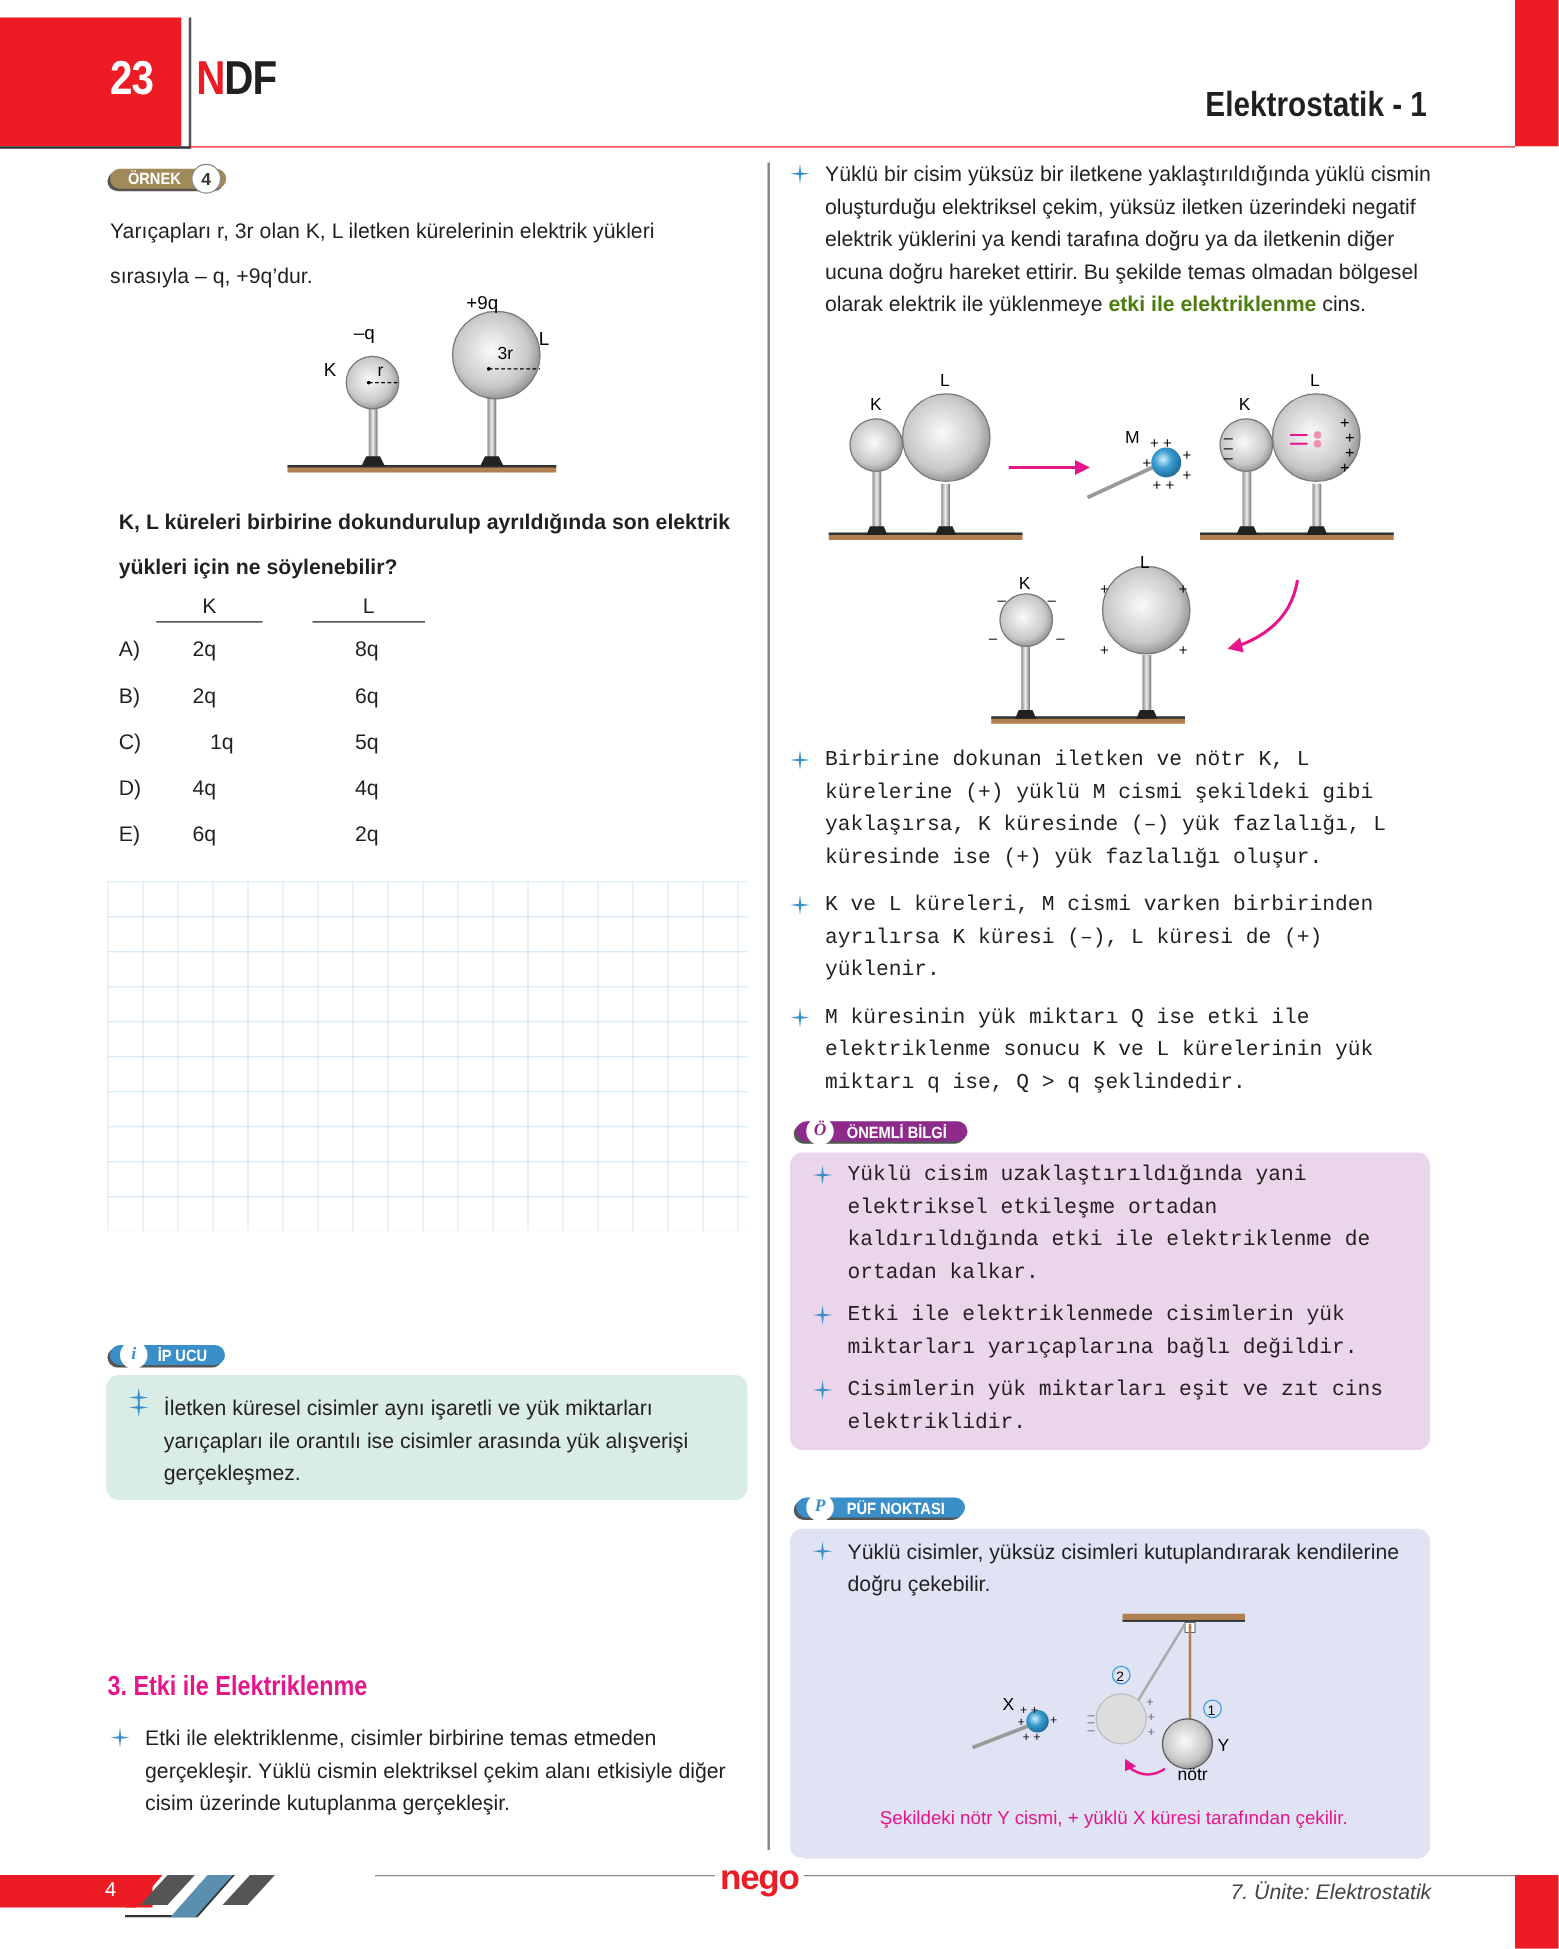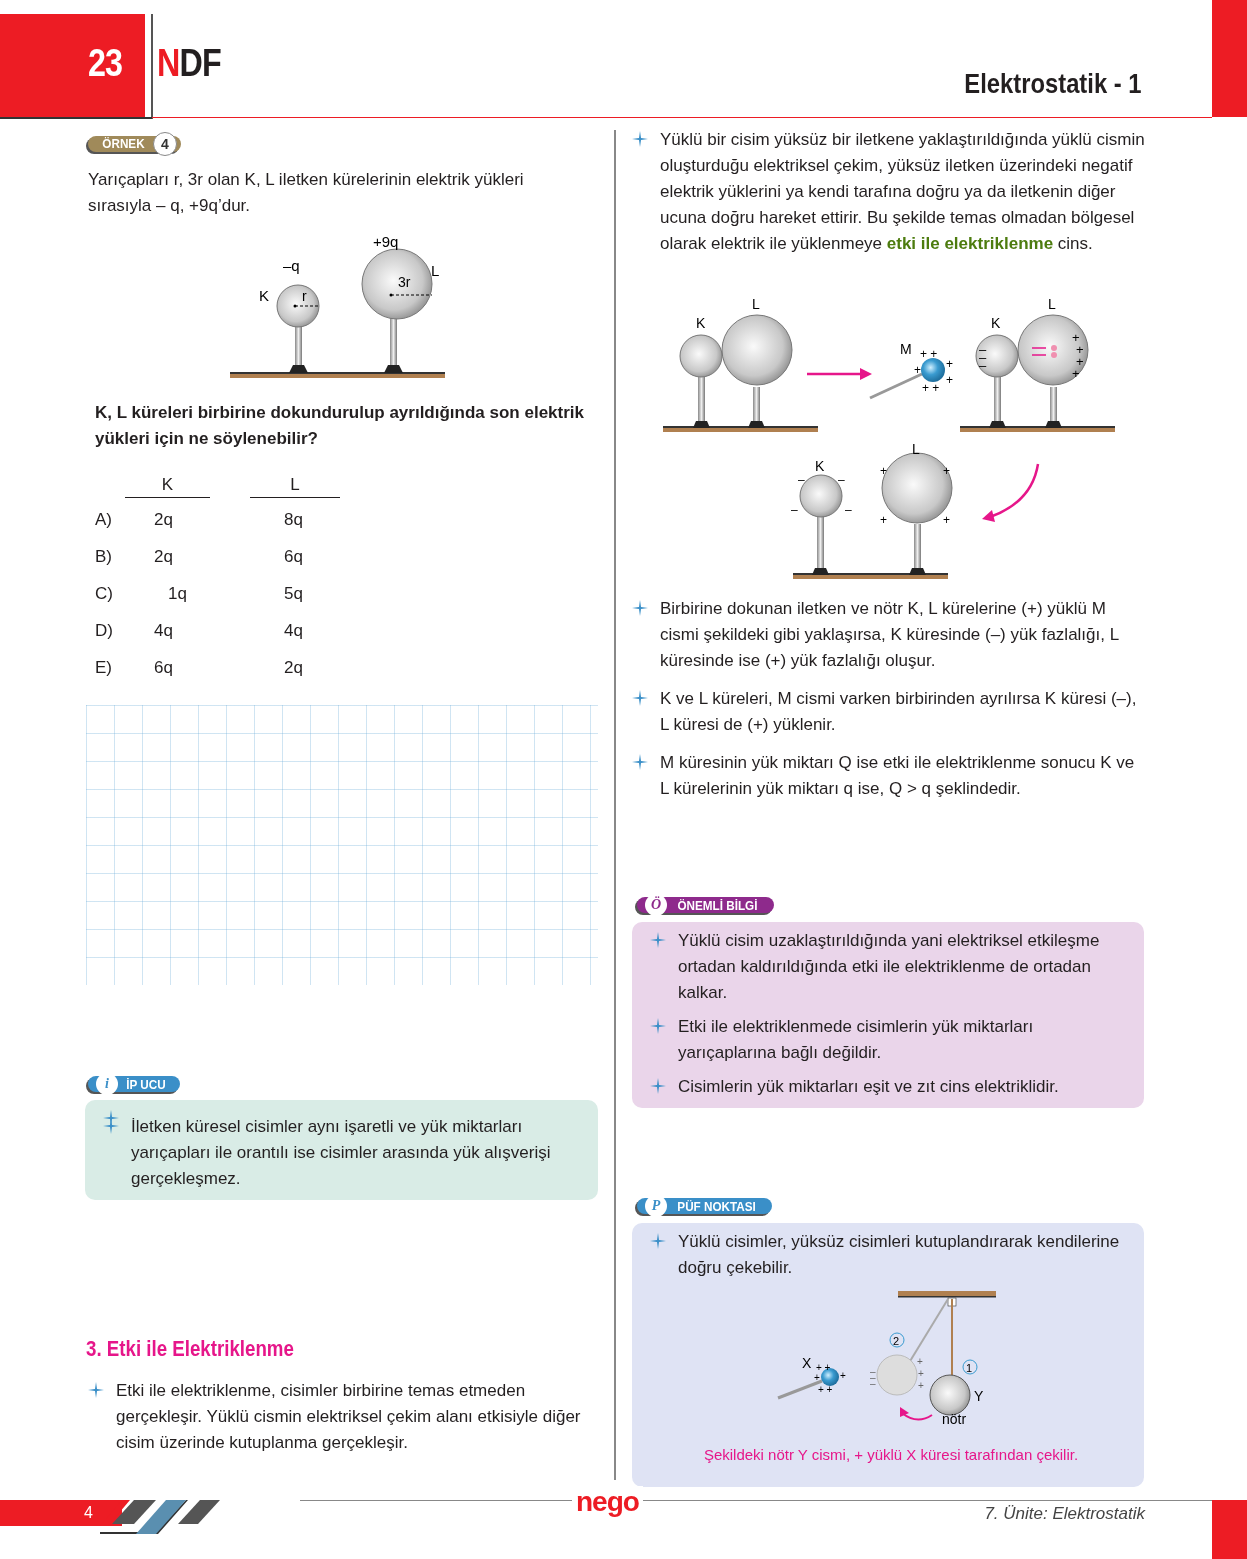--- a/index.html
+++ b/index.html
@@ -11,31 +11,31 @@
   .hdr-vline{left:151px;top:14px;width:2px;height:105px;background:#555;}
   .hdr-brand{left:157px;top:42px;font-size:38px;font-weight:bold;letter-spacing:-1px;transform:scaleX(0.85);transform-origin:left;}
   .hdr-brand .n{color:#ed1c24;}
   .hdr-brand .df{color:#231f20;}
   .hdr-bottom-dark{left:0;top:117px;width:152px;height:2px;background:#333;}
   .hdr-bottom-red{left:152px;top:117px;width:1060px;height:1px;background:#ed1c24;}
   .hdr-title{right:105px;top:68px;font-size:28px;font-weight:bold;transform:scaleX(0.85);transform-origin:right;white-space:nowrap;}
   .right-red{left:1212px;top:0;width:35px;height:117px;background:#ed1c24;}
   .col-div{left:614px;top:130px;width:2px;height:1350px;background:#888;}
   
-  .p{font-size:17px;line-height:26px;}
+  .p{font-size:17px;line-height:36px;}
   .bullet{position:relative;padding-left:38px;font-size:17px;line-height:26px;}
   .bullet .star{position:absolute;left:8px;top:2px;width:20px;height:20px;}
   .pill{display:inline-flex;align-items:center;height:16px;border-radius:13px;color:#fff;font-weight:bold;font-size:13px;padding:0 12px 0 8px;box-shadow:-2px 2px 0 #555;}
   .pill .lab{transform:scaleX(0.9);display:inline-block;}
   .pill .circ{width:22px;height:22px;border-radius:50%;background:#fff;color:#333;display:inline-flex;align-items:center;justify-content:center;font-size:14px;font-weight:bold;margin-right:6px;}
   .ornek{background:#a08a5a;padding:0 4px 0 12px;}
   .ornek .circ{margin-left:6px;margin-right:0;border:1px solid #888;}
   .box{border-radius:10px;padding:8px 14px 8px 8px;}
   .b-green{background:#d9ece6;}
-  .b-purple{background:#ead5ea;}
+  .b-purple{background:#ead5ea;font-family:Liberation Mono, monospace;}
   .b-blue{background:#dfe3f4;}
   .opt{font-size:17px;}
   .pink{color:#4d7c0f;font-weight:bold;}
   .grid{left:86px;top:705px;width:512px;height:280px;
     background-image:linear-gradient(to right, rgba(120,180,220,0.35) 1px, transparent 1px),linear-gradient(to bottom, rgba(120,180,220,0.35) 1px, transparent 1px);
     background-size:28px 28px;}
   .sec-title{font-size:22px;font-weight:bold;color:#e6168a;transform:scaleX(0.85);transform-origin:left;white-space:nowrap;}
   .footer-line{left:300px;top:1500px;width:915px;height:1px;background:#888;}
 </style>
 </head>
@@ -236,21 +236,21 @@
       <text x="185" y="222" font-size="12">–</text>
   <text x="220" y="183" font-size="12">+</text>
       <text x="283" y="183" font-size="12">+</text>
       <text x="220" y="232" font-size="12">+</text>
       <text x="283" y="232" font-size="12">+</text>
   <path d="M378 172 Q372 210 330 225" stroke="#e6168a" stroke-width="2.5" fill="none"></path>
       <path d="M332 218 L322 227 L335 230Z" fill="#e6168a"></path>
   </g>
 </svg>
 
-<div class="abs" style="left:622px;top:596px;width:525px;">
+<div class="abs" style="left:622px;top:596px;width:525px;font-family:Liberation Mono, monospace;">
   <div class="bullet" style="margin-bottom:12px;"><svg class="star" viewBox="0 0 20 20">
         <path d="M10 2 L11 9 L18 10 L11 11 L10 18 L9 11 L2 10 L9 9Z" fill="#3a8fc8"></path>
       </svg><span>Birbirine dokunan iletken ve nötr K, L kürelerine (+) yüklü M cismi şekildeki gibi yaklaşırsa, K küresinde (–) yük fazlalığı, L küresinde ise (+) yük fazlalığı oluşur.</span></div>
   <div class="bullet" style="margin-bottom:12px;"><svg class="star" viewBox="0 0 20 20">
         <path d="M10 2 L11 9 L18 10 L11 11 L10 18 L9 11 L2 10 L9 9Z" fill="#3a8fc8"></path>
       </svg><span>K ve L küreleri, M cismi varken birbirinden ayrılırsa K küresi (–), L küresi de (+) yüklenir.</span></div>
   <div class="bullet"><svg class="star" viewBox="0 0 20 20">
         <path d="M10 2 L11 9 L18 10 L11 11 L10 18 L9 11 L2 10 L9 9Z" fill="#3a8fc8"></path>
       </svg><span>M küresinin yük miktarı Q ise etki ile elektriklenme sonucu K ve L kürelerinin yük miktarı q ise, Q &gt; q şeklindedir.</span></div>
 </div>

